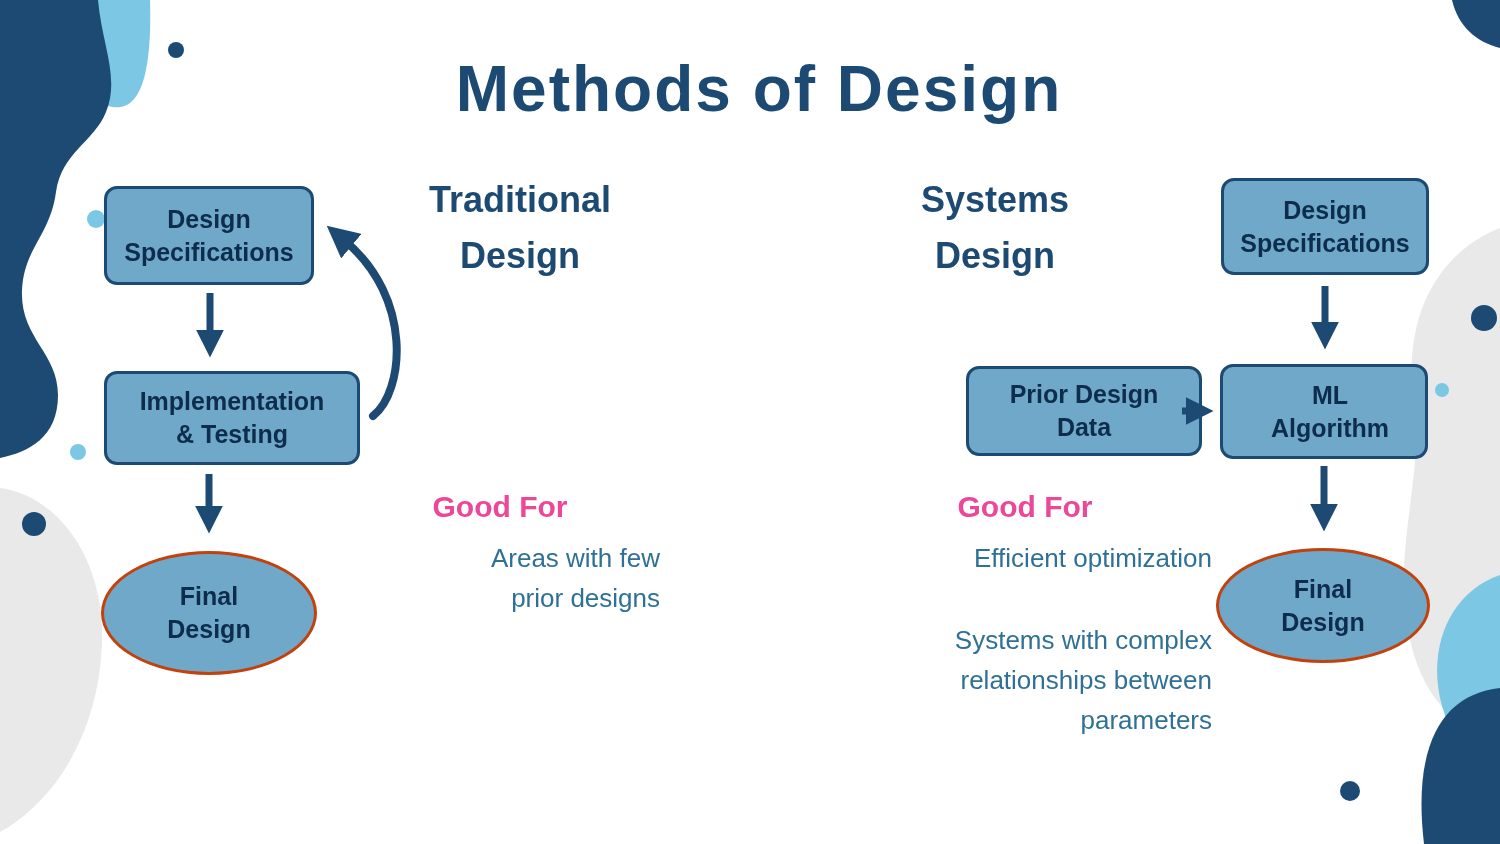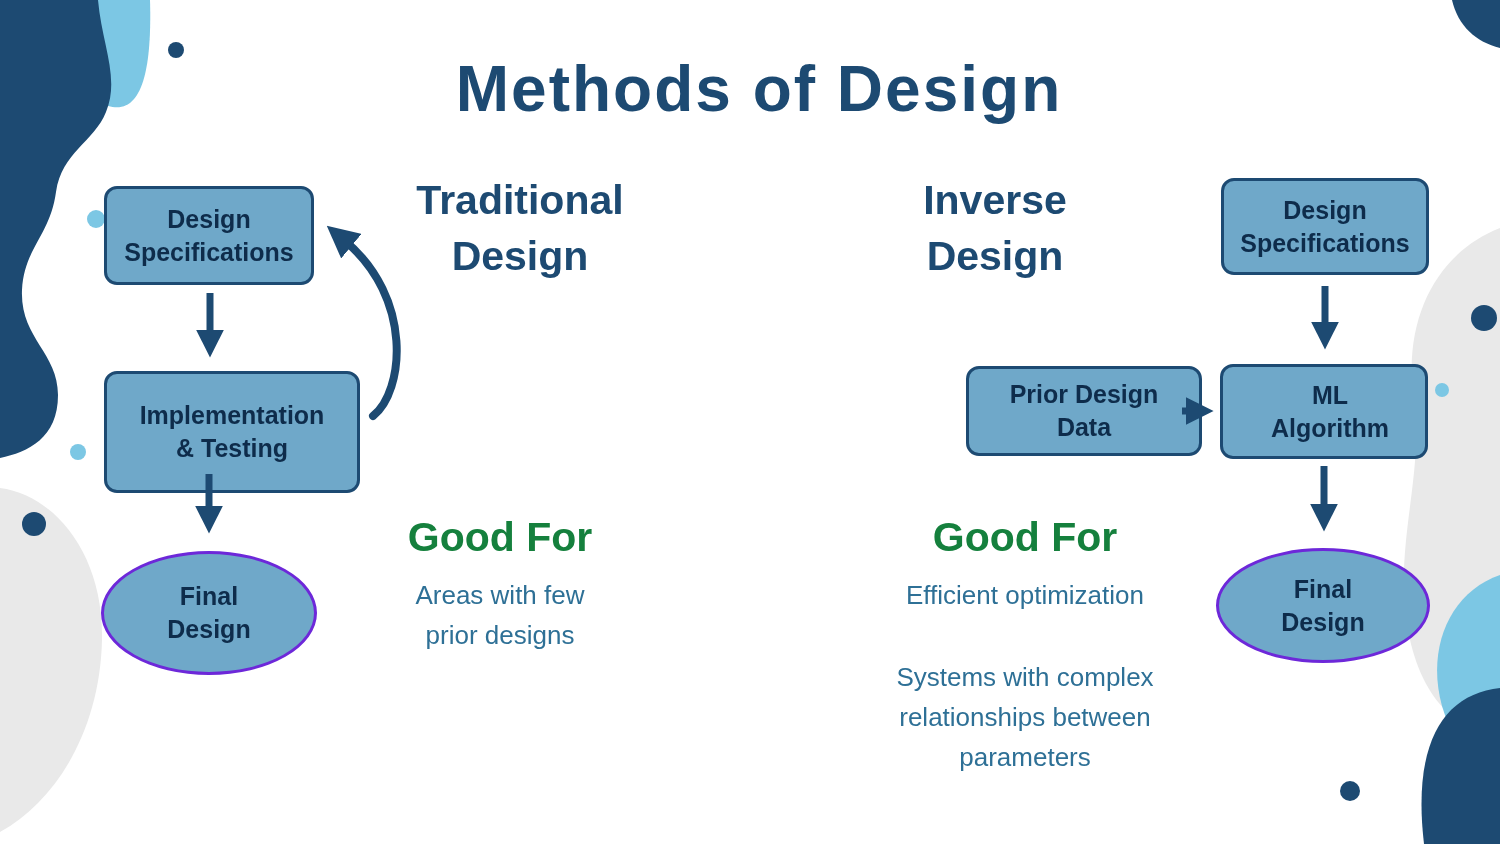--- a/index.html
+++ b/index.html
@@ -21,74 +21,74 @@
     left: 0; right: 0; top: 52px;
     text-align: center;
     font-size: 64px; font-weight: 800; letter-spacing: 2px;
     color: #1d4a72;
     padding-left: 18px;
   }
 
   .col-heading {
     position: absolute; z-index: 3;
     text-align: center;
-    font-size: 41px; font-weight: 700; line-height: 56px;
+    font-size: 36px; font-weight: 700; line-height: 56px;
     color: #1d4a72;
     white-space: pre-line;
   }
   #trad-heading { left: 370px; top: 172px; width: 300px; }
   #inv-heading  { left: 845px; top: 172px; width: 300px; }
 
   .flow-box {
     position: absolute; z-index: 4;
     background: #6fa8c9;
     border: 3px solid #1d4a72;
     border-radius: 13px;
     display: flex; align-items: center; justify-content: center;
     text-align: center;
     font-size: 25px; font-weight: 700; line-height: 33px;
     color: #0e2c4b;
     white-space: pre-line;
   }
   .flow-ellipse {
     position: absolute; z-index: 4;
     background: #6fa8c9;
-    border: 3px solid #6d28d9;
+    border: 3px solid #c2410c;
     border-radius: 50%;
     display: flex; align-items: center; justify-content: center;
     text-align: center;
     font-size: 25px; font-weight: 700; line-height: 33px;
     color: #0e2c4b;
     white-space: pre-line;
   }
 
   #trad-box-specs   { left: 104px; top: 186px; width: 210px; height: 99px; }
-  #trad-box-impl    { left: 104px; top: 371px; width: 256px; height: 122px; }
+  #trad-box-impl    { left: 104px; top: 371px; width: 256px; height: 94px; }
   #trad-ellipse     { left: 101px; top: 551px; width: 216px; height: 124px; }
 
   #inv-box-specs    { left: 1221px; top: 178px; width: 208px; height: 97px; }
   #inv-box-prior    { left: 966px;  top: 366px; width: 236px; height: 90px; }
   #inv-box-ml       { left: 1220px; top: 364px; width: 208px; height: 95px; padding-left: 12px; }
   #inv-ellipse      { left: 1216px; top: 548px; width: 214px; height: 115px; }
 
   .good-for {
     position: absolute; z-index: 3;
     text-align: center;
   }
   #trad-goodfor { left: 340px; top: 490px; width: 320px; }
   #inv-goodfor  { left: 838px; top: 490px; width: 374px; }
   .good-for-heading {
-    font-size: 41px; font-weight: 700; color: #15803d;
+    font-size: 30px; font-weight: 700; color: #ec4899;
     margin-bottom: 14px;
-    margin-top: 24px;
   }
   .good-for-item {
     font-size: 26px; line-height: 40px; color: #2e7096;
     white-space: pre-line;
     margin-bottom: 42px;
+    text-align: right;
   }
 </style>
 </head>
 <body>
 
 <svg id="bg-decor" viewBox="0 0 1500 844" xmlns="http://www.w3.org/2000/svg">
   <path d="M52,0 C54,55 72,94 108,106 C142,116 152,70 150,0 Z" fill="#7cc7e4"></path>
   <path d="M0,0 L98,0 C102,45 120,78 106,112 C94,142 62,152 56,192 C50,236 24,248 22,290 C20,338 58,352 58,395 C58,438 28,452 0,458 Z" fill="#1d4a72"></path>
   <path d="M0,488 C55,495 104,555 102,640 C100,728 58,800 0,832 Z" fill="#e9e9e9"></path>
   <path d="M1500,228 C1438,252 1402,318 1414,400 C1424,472 1396,540 1406,616 C1416,700 1462,736 1500,732 Z" fill="#e9e9e9"></path>
@@ -101,21 +101,21 @@
   <circle cx="34" cy="524" r="12" fill="#1d4a72"></circle>
   <circle cx="1484" cy="318" r="13" fill="#1d4a72"></circle>
   <circle cx="1442" cy="390" r="7" fill="#7cc7e4"></circle>
   <circle cx="1350" cy="791" r="10" fill="#1d4a72"></circle>
 </svg>
 
 <div class="slide-title">Methods of Design</div>
 
 <div class="col-heading" id="trad-heading">Traditional
 Design</div>
-<div class="col-heading" id="inv-heading">Inverse
+<div class="col-heading" id="inv-heading">Systems
 Design</div>
 
 <div class="flow-box" id="trad-box-specs">Design
 Specifications</div>
 <div class="flow-box" id="trad-box-impl">Implementation
 &amp; Testing</div>
 <div class="flow-ellipse" id="trad-ellipse">Final
 Design</div>
 
 <div class="flow-box" id="inv-box-specs">Design

